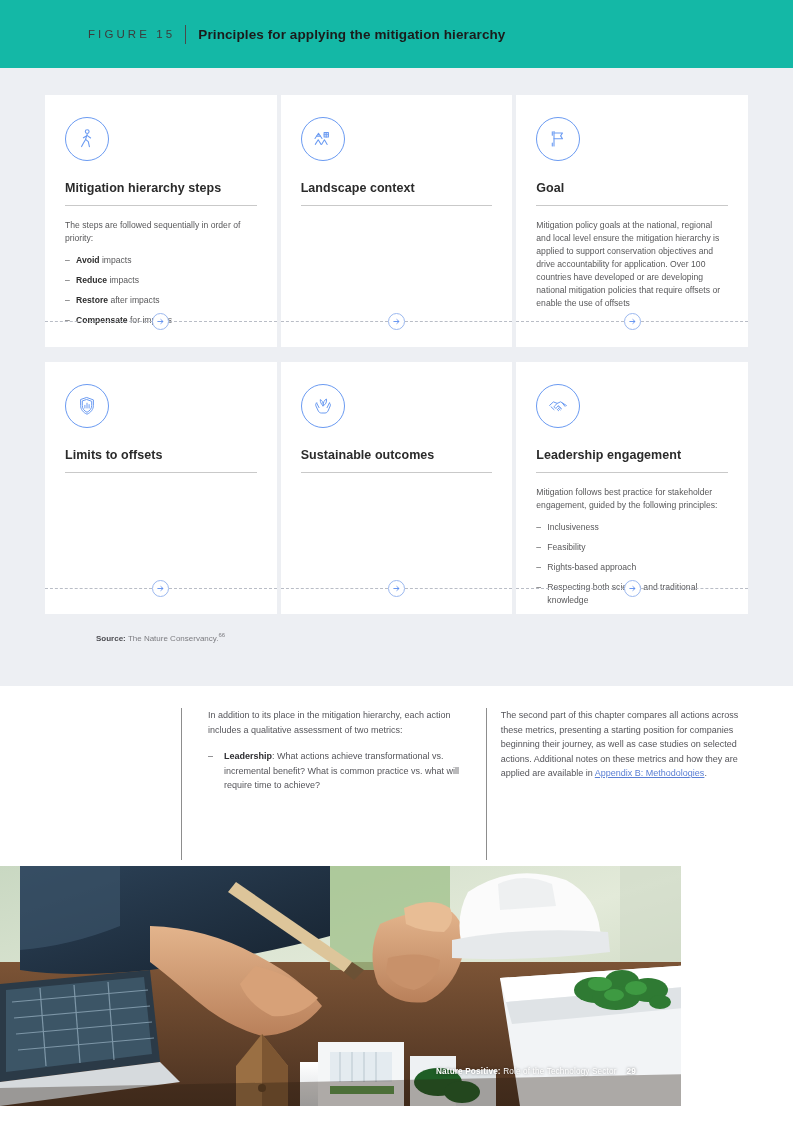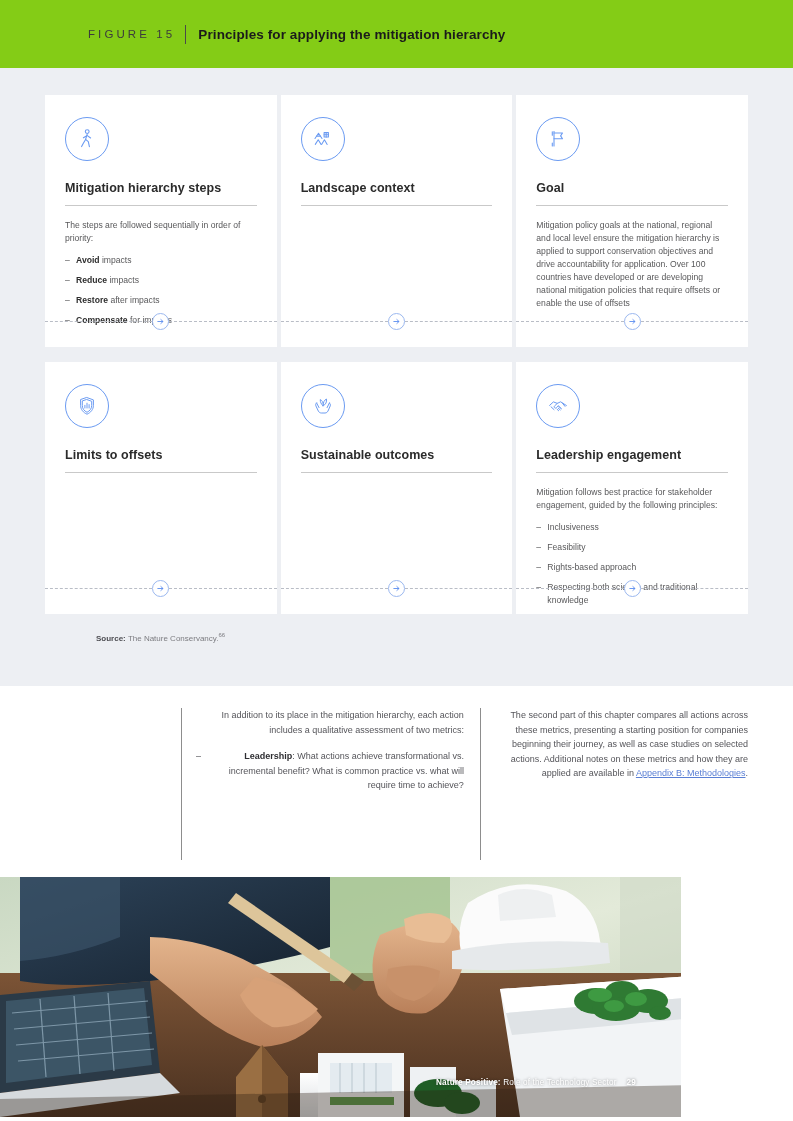--- a/index.html
+++ b/index.html
@@ -11,21 +11,21 @@
     height: 1121px;
     background: #ffffff;
     font-family: "Liberation Sans", sans-serif;
     overflow: hidden;
     position: relative;
   }
 
   
   .page-header {
     height: 68px;
-    background: #84cc16;
+    background: #14b8a6;
     display: flex;
     align-items: center;
     padding-left: 88px;
     box-sizing: border-box;
   }
   .fig-label {
     font-size: 11.5px;
     letter-spacing: 3.1px;
     color: #3c3c3c;
     font-weight: 400;
@@ -152,23 +152,22 @@
     background: #ffffff;
     padding: 22px 45px 0 45px;
     box-sizing: border-box;
     height: 196px;
     position: relative;
   }
   .text-columns {
     display: flex;
     margin-left: 136px;
     border-left: 1px solid #8d8d8d;
-    padding-left: 14px;
+    padding-left: 26px;
     min-height: 152px;
-    text-align: right;
   }
   .text-col {
     width: 272px;
     font-size: 9px;
     line-height: 1.62;
     color: #55555a;
     box-sizing: border-box;
   }
   .text-col.right {
     border-left: 1px solid #8d8d8d;
@@ -190,21 +189,21 @@
   .metric-item b { color: #2e2e32; font-weight: bold; }
   .doc-link {
     color: #5a7fd4;
     text-decoration: underline;
   }
 
   
   .photo {
     position: absolute;
     left: 0;
-    bottom: 4px;
+    bottom: 15px;
     width: 681px;
     height: 240px;
     overflow: hidden;
   }
   .photo-svg { display: block; width: 793px; height: 240px; }
   .photo-footer {
     position: absolute;
     right: 45px;
     bottom: 30px;
     font-size: 8.2px;

